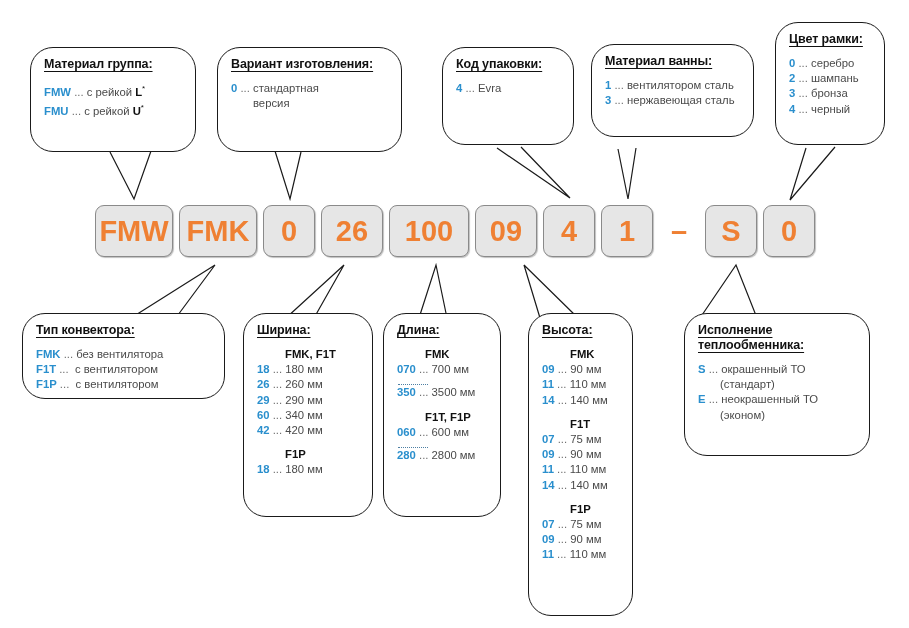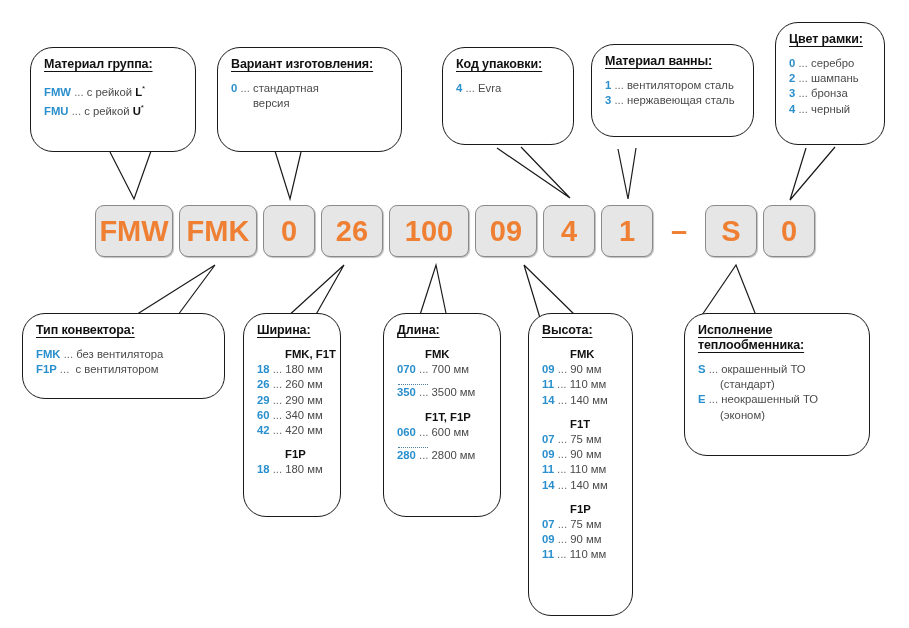--- a/index.html
+++ b/index.html
@@ -183,25 +183,26 @@
     <div class="chip" style="left:601px; width:52px;">1</div>
     <div class="dash" style="left:659px; width:40px;">–</div>
     <div class="chip" style="left:705px; width:52px;">S</div>
     <div class="chip" style="left:763px; width:52px;">0</div>
   </div>
 
   <div class="callout" style="left:22px; top:313px; width:203px; height:86px;">
     <div class="c-title">Тип конвектора:</div>
     <div class="c-body">
       <div class="row"><span class="k">FMK</span> <span class="dots">...</span> <span class="sub">без вентилятора</span></div>
+      <div class="row"><span class="k">F1T</span> <span class="dots">...</span> <span class="sub">&nbsp;с вентилятором</span></div>
       <div class="row"><span class="k">F1P</span> <span class="dots">...</span> <span class="sub">&nbsp;с вентилятором</span></div>
     </div>
   </div>
 
-  <div class="callout" style="left:243px; top:313px; width:98px; height:204px;">
+  <div class="callout" style="left:243px; top:313px; width:130px; height:204px;">
     <div class="c-title">Ширина:</div>
     <div class="c-body">
       <div class="grp">FMK, F1T</div>
       <div class="row"><span class="k">18</span> <span class="dots">...</span> <span class="sub">180 мм</span></div>
       <div class="row"><span class="k">26</span> <span class="dots">...</span> <span class="sub">260 мм</span></div>
       <div class="row"><span class="k">29</span> <span class="dots">...</span> <span class="sub">290 мм</span></div>
       <div class="row"><span class="k">60</span> <span class="dots">...</span> <span class="sub">340 мм</span></div>
       <div class="row"><span class="k">42</span> <span class="dots">...</span> <span class="sub">420 мм</span></div>
       <div class="gap"></div>
       <div class="grp">F1P</div>

